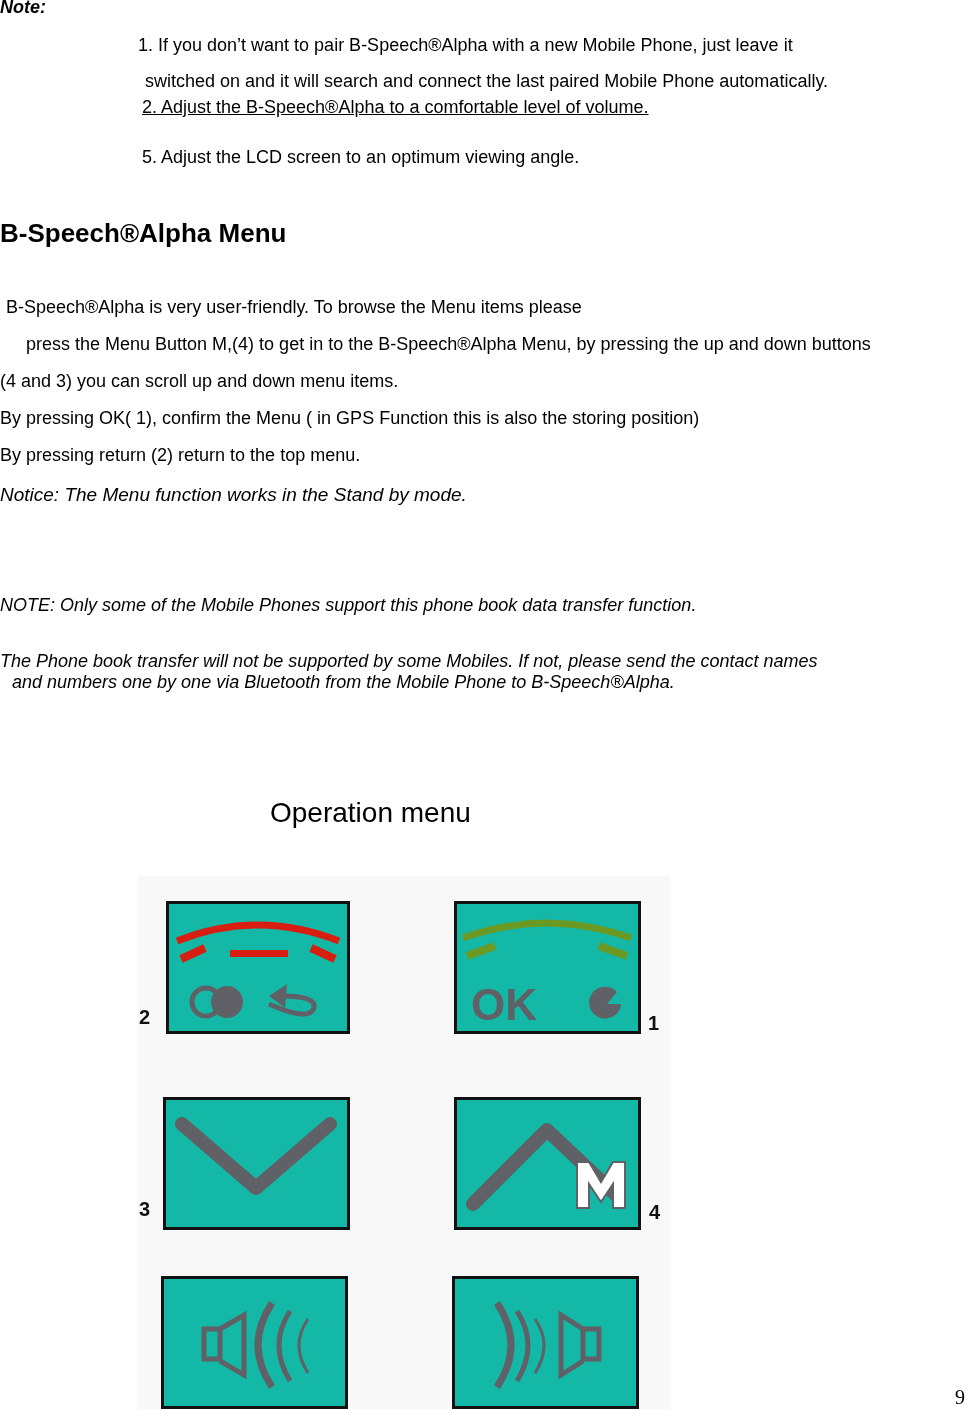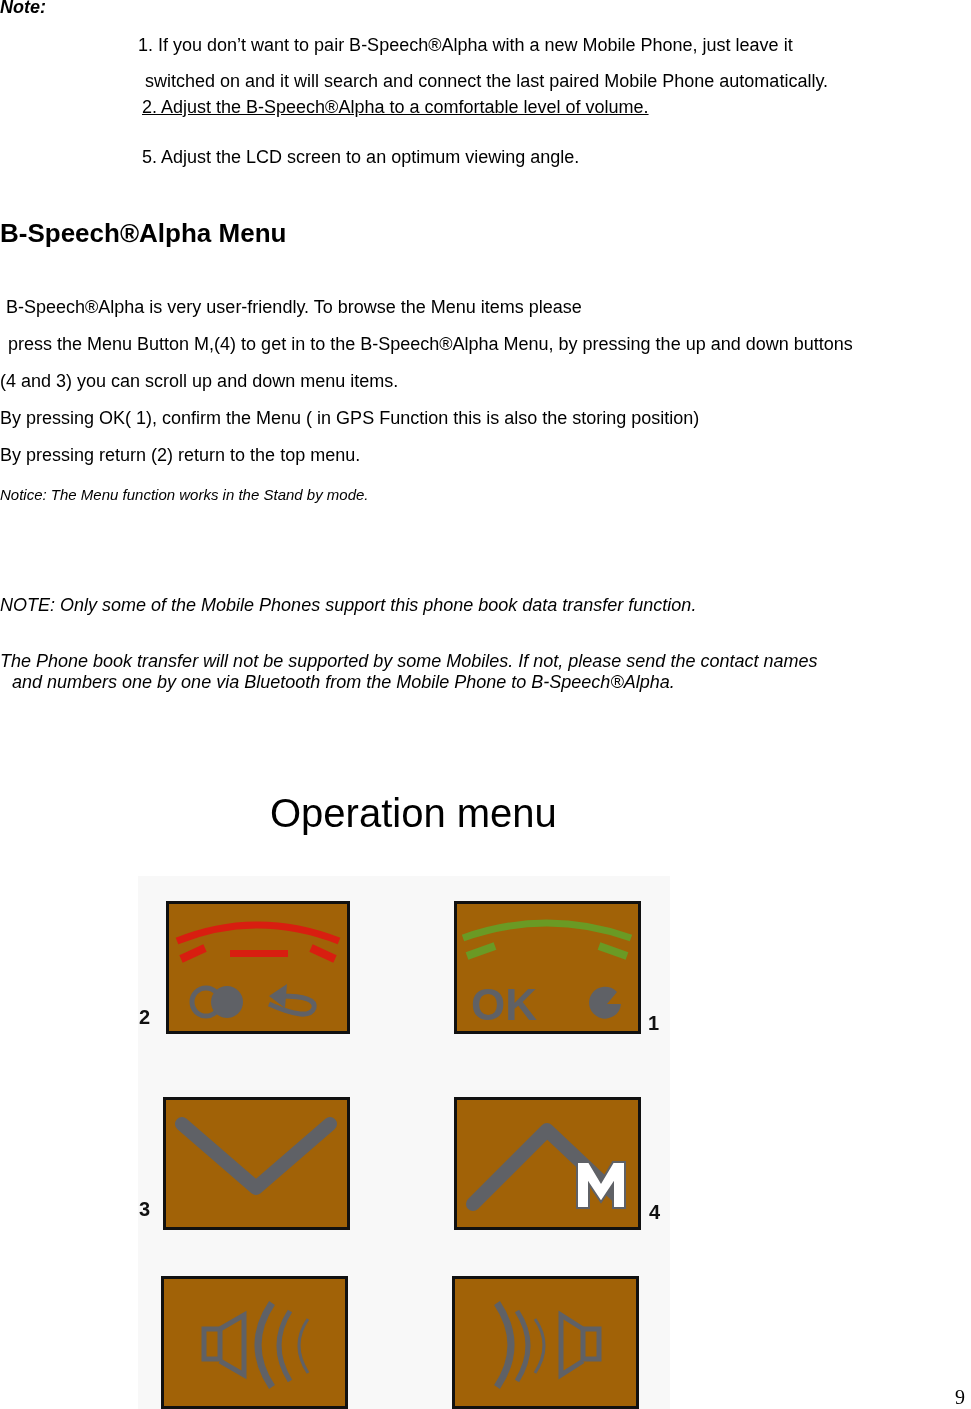--- a/index.html
+++ b/index.html
@@ -2,48 +2,48 @@
 <html><head>
 <meta charset="utf-8">
 <style>
   html, body { margin:0; padding:0; background:#ffffff; }
   body { width:971px; height:1409px; position:relative; overflow:hidden;
          font-family:"Liberation Sans", sans-serif; color:#000; }
   .t { position:absolute; white-space:nowrap; font-size:18px; line-height:22px; }
   .it { font-style:italic; }
   .b { font-weight:bold; }
   .figure { position:absolute; left:138px; top:876px; width:532px; height:533px; background:#f8f8f8; }
-  .box { position:absolute; border:3px solid #111; background:#a16207; box-sizing:border-box; }
+  .box { position:absolute; border:3px solid #111; background:#14b8a6; box-sizing:border-box; }
   .num { position:absolute; font-family:"Liberation Sans", sans-serif; font-weight:bold; font-size:20px; color:#111; }
   .pagenum { position:absolute; left:955px; top:1386px; font-family:"Liberation Serif", serif; font-size:20px; }
   svg { display:block; }
 </style>
 </head>
 <body>
 
 <div class="t it b" style="left:0;top:-4px;">Note:</div>
 <div class="t" style="left:138px;top:34px;">1. If you don’t want to pair B-Speech®Alpha with a new Mobile Phone, just leave it</div>
 <div class="t" style="left:145px;top:70px;">switched on and it will search and connect the last paired Mobile Phone automatically.</div>
 <div class="t" style="left:142px;top:96px;text-decoration:underline;">2. Adjust the B-Speech®Alpha to a comfortable level of volume.</div>
 <div class="t" style="left:142px;top:146px;">5. Adjust the LCD screen to an optimum viewing angle.</div>
 
 <div class="t b" style="left:0;top:221px;font-size:26px;line-height:24px;">B-Speech®Alpha Menu</div>
 
 <div class="t" style="left:0;top:296px;margin-left:6px;">B-Speech®Alpha is very user-friendly. To browse the Menu items please</div>
-<div class="t" style="left:8px;top:333px;">press the Menu Button M,(4) to get in to the B-Speech®Alpha Menu, by pressing the up and down buttons</div>
+<div class="t" style="left:0;top:333px;padding-left:26px;">press the Menu Button M,(4) to get in to the B-Speech®Alpha Menu, by pressing the up and down buttons</div>
 <div class="t" style="left:0;top:370px;">(4 and 3) you can scroll up and down menu items.</div>
 <div class="t" style="left:0;top:407px;">By pressing OK( 1), confirm the Menu ( in GPS Function this is also the storing position)</div>
 <div class="t" style="left:0;top:444px;">By pressing return (2) return to the top menu.</div>
-<div class="t it" style="left:0;top:484px;font-size:15px;">Notice: The Menu function works in the Stand by mode.</div>
+<div class="t it" style="left:0;top:484px;font-size:19px;">Notice: The Menu function works in the Stand by mode.</div>
 
 <div class="t it" style="left:0;top:594px;">NOTE: Only some of the Mobile Phones support this phone book data transfer function.</div>
 <div class="t it" style="left:0;top:633px;margin-top:17px;">The Phone book transfer will not be supported by some Mobiles. If not, please send the contact names</div>
 <div class="t it" style="left:12px;top:671px;">and numbers one by one via Bluetooth from the Mobile Phone to B-Speech®Alpha.</div>
 
-<div class="t" style="left:270px;top:790px;font-size:40px;line-height:46px;">Operation menu</div>
+<div class="t" style="left:270px;top:790px;font-size:28px;line-height:46px;">Operation menu</div>
 
 <div class="figure">
 
   <div class="box" style="left:28px;top:25px;width:184px;height:133px;">
     <svg width="178" height="127" viewBox="0 0 178 127">
       <path d="M8 37 Q88 5 170 37" stroke="#d81e10" stroke-width="7" fill="none"></path>
       <path d="M12 55 L36 44" stroke="#d81e10" stroke-width="8"></path>
       <path d="M142 44 L166 55" stroke="#d81e10" stroke-width="8"></path>
       <rect x="61" y="46" width="58" height="7" fill="#d81e10"></rect>
       <circle cx="37" cy="98" r="14" stroke="#5f6166" stroke-width="5" fill="none"></circle>

